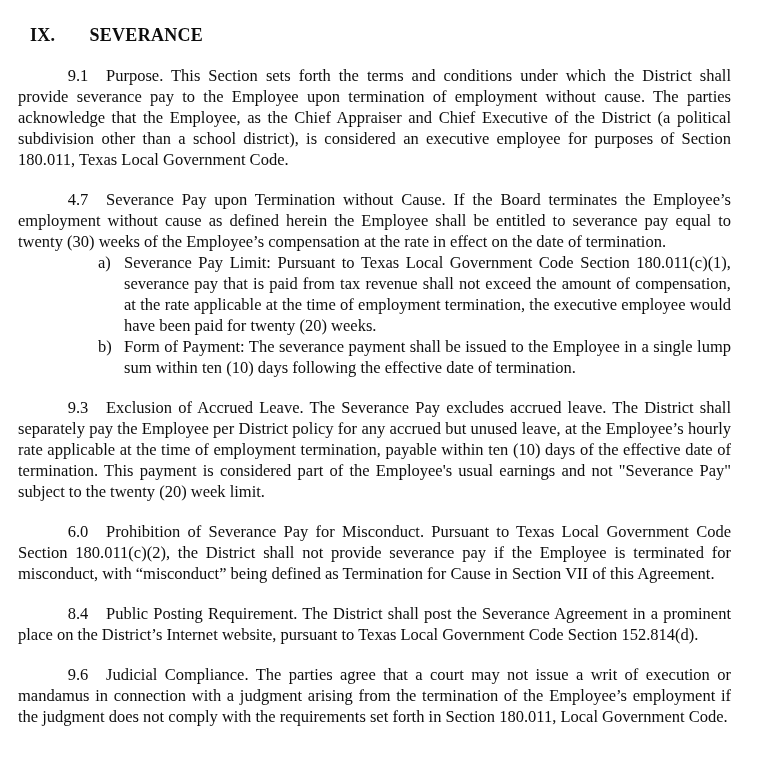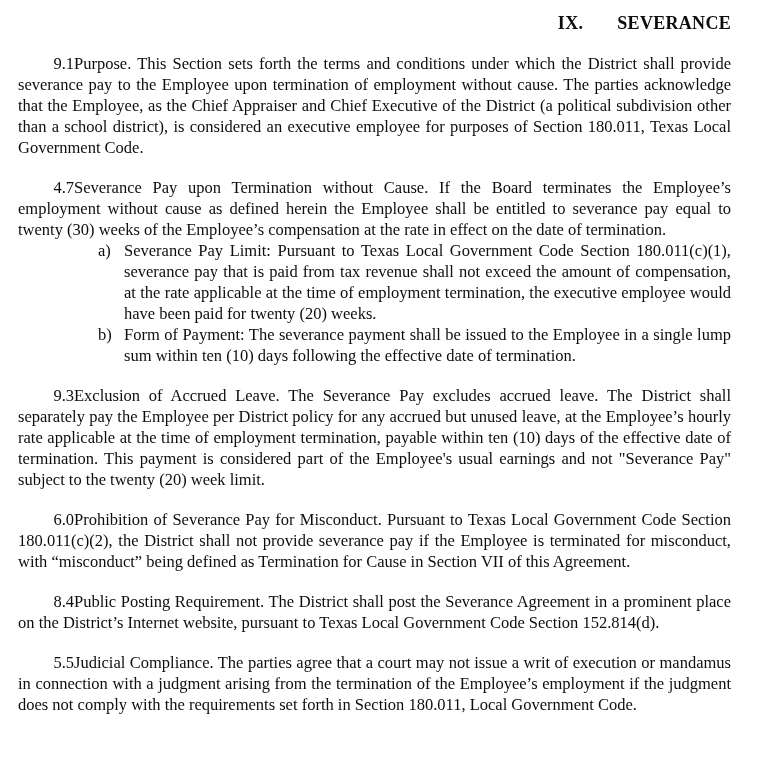--- a/index.html
+++ b/index.html
@@ -13,38 +13,39 @@
     box-sizing: border-box;
     padding: 12px 34px 0 18px;
     overflow: hidden;
     font-family: "Liberation Serif", "DejaVu Serif", serif;
     font-size: 16.5px;
     line-height: 21px;
     color: #0d0d0d;
     -webkit-font-smoothing: antialiased;
   }
   .doc-heading {
-    text-align: right;
+    text-align: left;
     font-weight: bold;
     font-size: 18px;
     line-height: 22px;
     letter-spacing: 0.3px;
-    margin: 0;
+    margin: 12px;
   }
   .doc-heading .numeral {
     margin-right: 34px;
   }
   .para {
     margin: 19px 0 0 0;
     text-align: justify;
   }
   .sec-num {
     display: inline-block;
     width: 56px;
-    text-align: right;
+    text-align: center;
+    margin-left: 32px;
   }
   .subitem {
     margin: 0 0 0 80px;
     padding-left: 26px;
     text-indent: -26px;
     text-align: justify;
   }
   .subitem .marker {
     display: inline-block;
     width: 26px;
@@ -78,14 +79,14 @@
 
 <div class="para">
   <span class="sec-num">6.0</span><span class="sec-text">Prohibition of Severance Pay for Misconduct. Pursuant to Texas Local Government Code Section 180.011(c)(2), the District shall not provide severance pay if the Employee is terminated for misconduct, with “misconduct” being defined as Termination for Cause in Section VII of this Agreement.</span>
 </div>
 
 <div class="para">
   <span class="sec-num">8.4</span><span class="sec-text">Public Posting Requirement. The District shall post the Severance Agreement in a prominent place on the District’s Internet website, pursuant to Texas Local Government Code Section 152.814(d).</span>
 </div>
 
 <div class="para">
-  <span class="sec-num">5.5</span><span class="sec-text">Judicial Compliance. The parties agree that a court may not issue a writ of execution or mandamus in connection with a judgment arising from the termination of the Employee’s employment if the judgment does not comply with the requirements set forth in Section 180.011, Local Government Code.</span>
+  <span class="sec-num">9.6</span><span class="sec-text">Judicial Compliance. The parties agree that a court may not issue a writ of execution or mandamus in connection with a judgment arising from the termination of the Employee’s employment if the judgment does not comply with the requirements set forth in Section 180.011, Local Government Code.</span>
 </div>
 
 </body></html>

